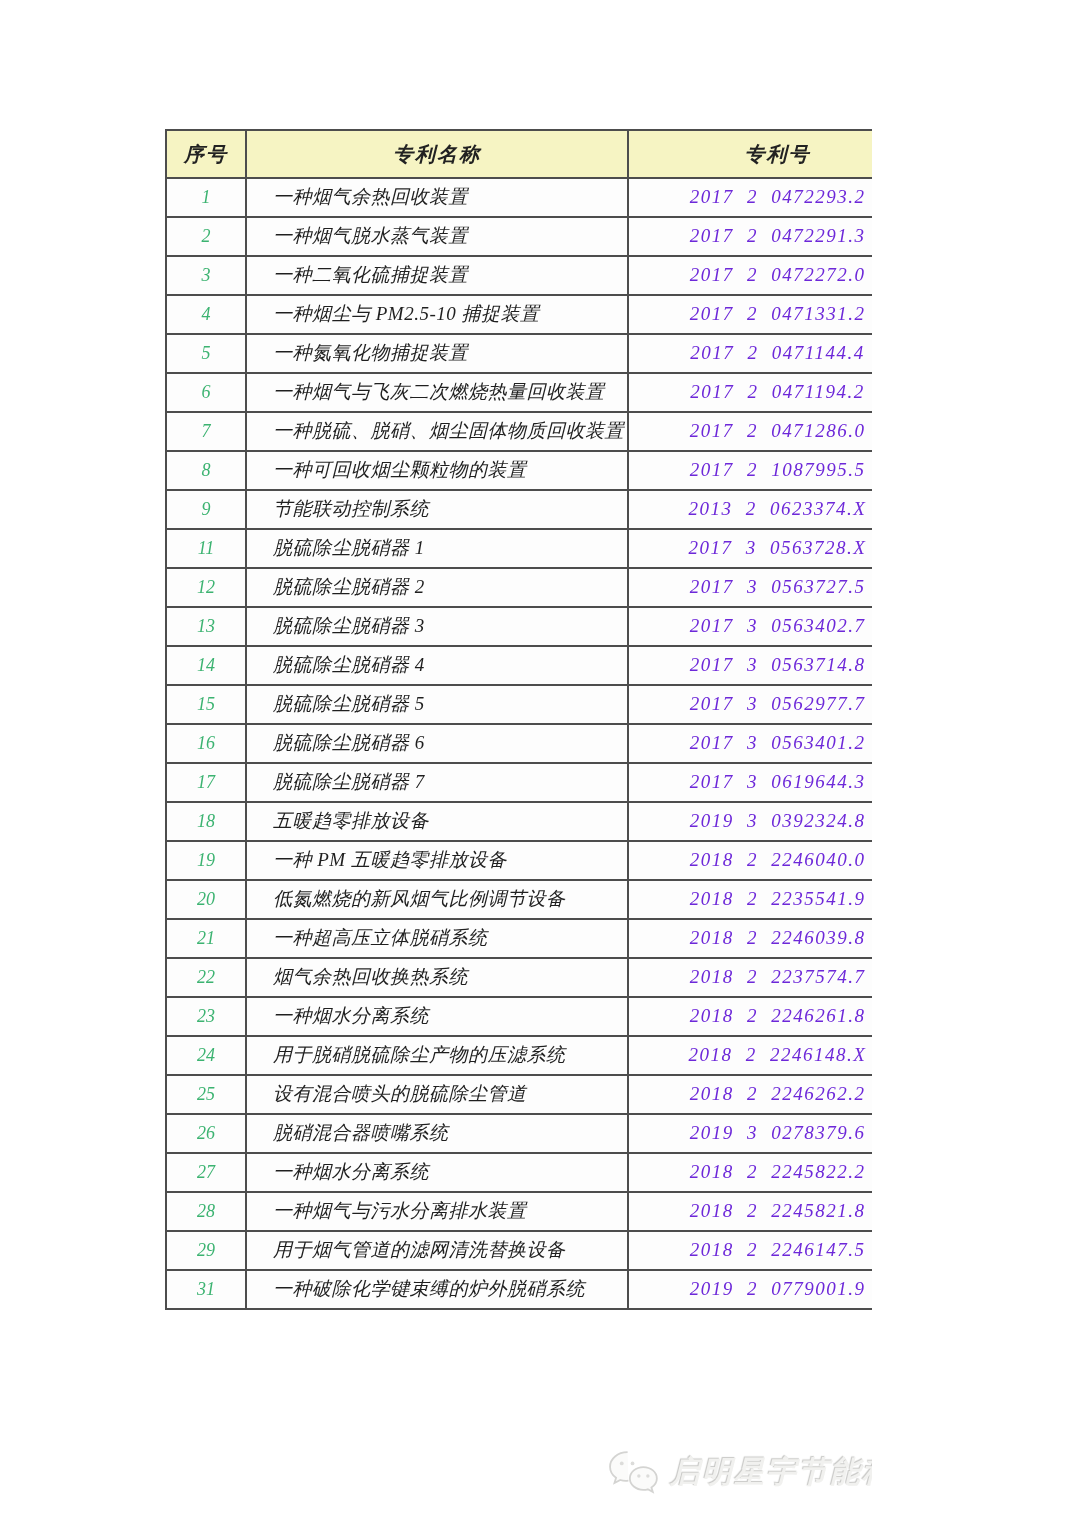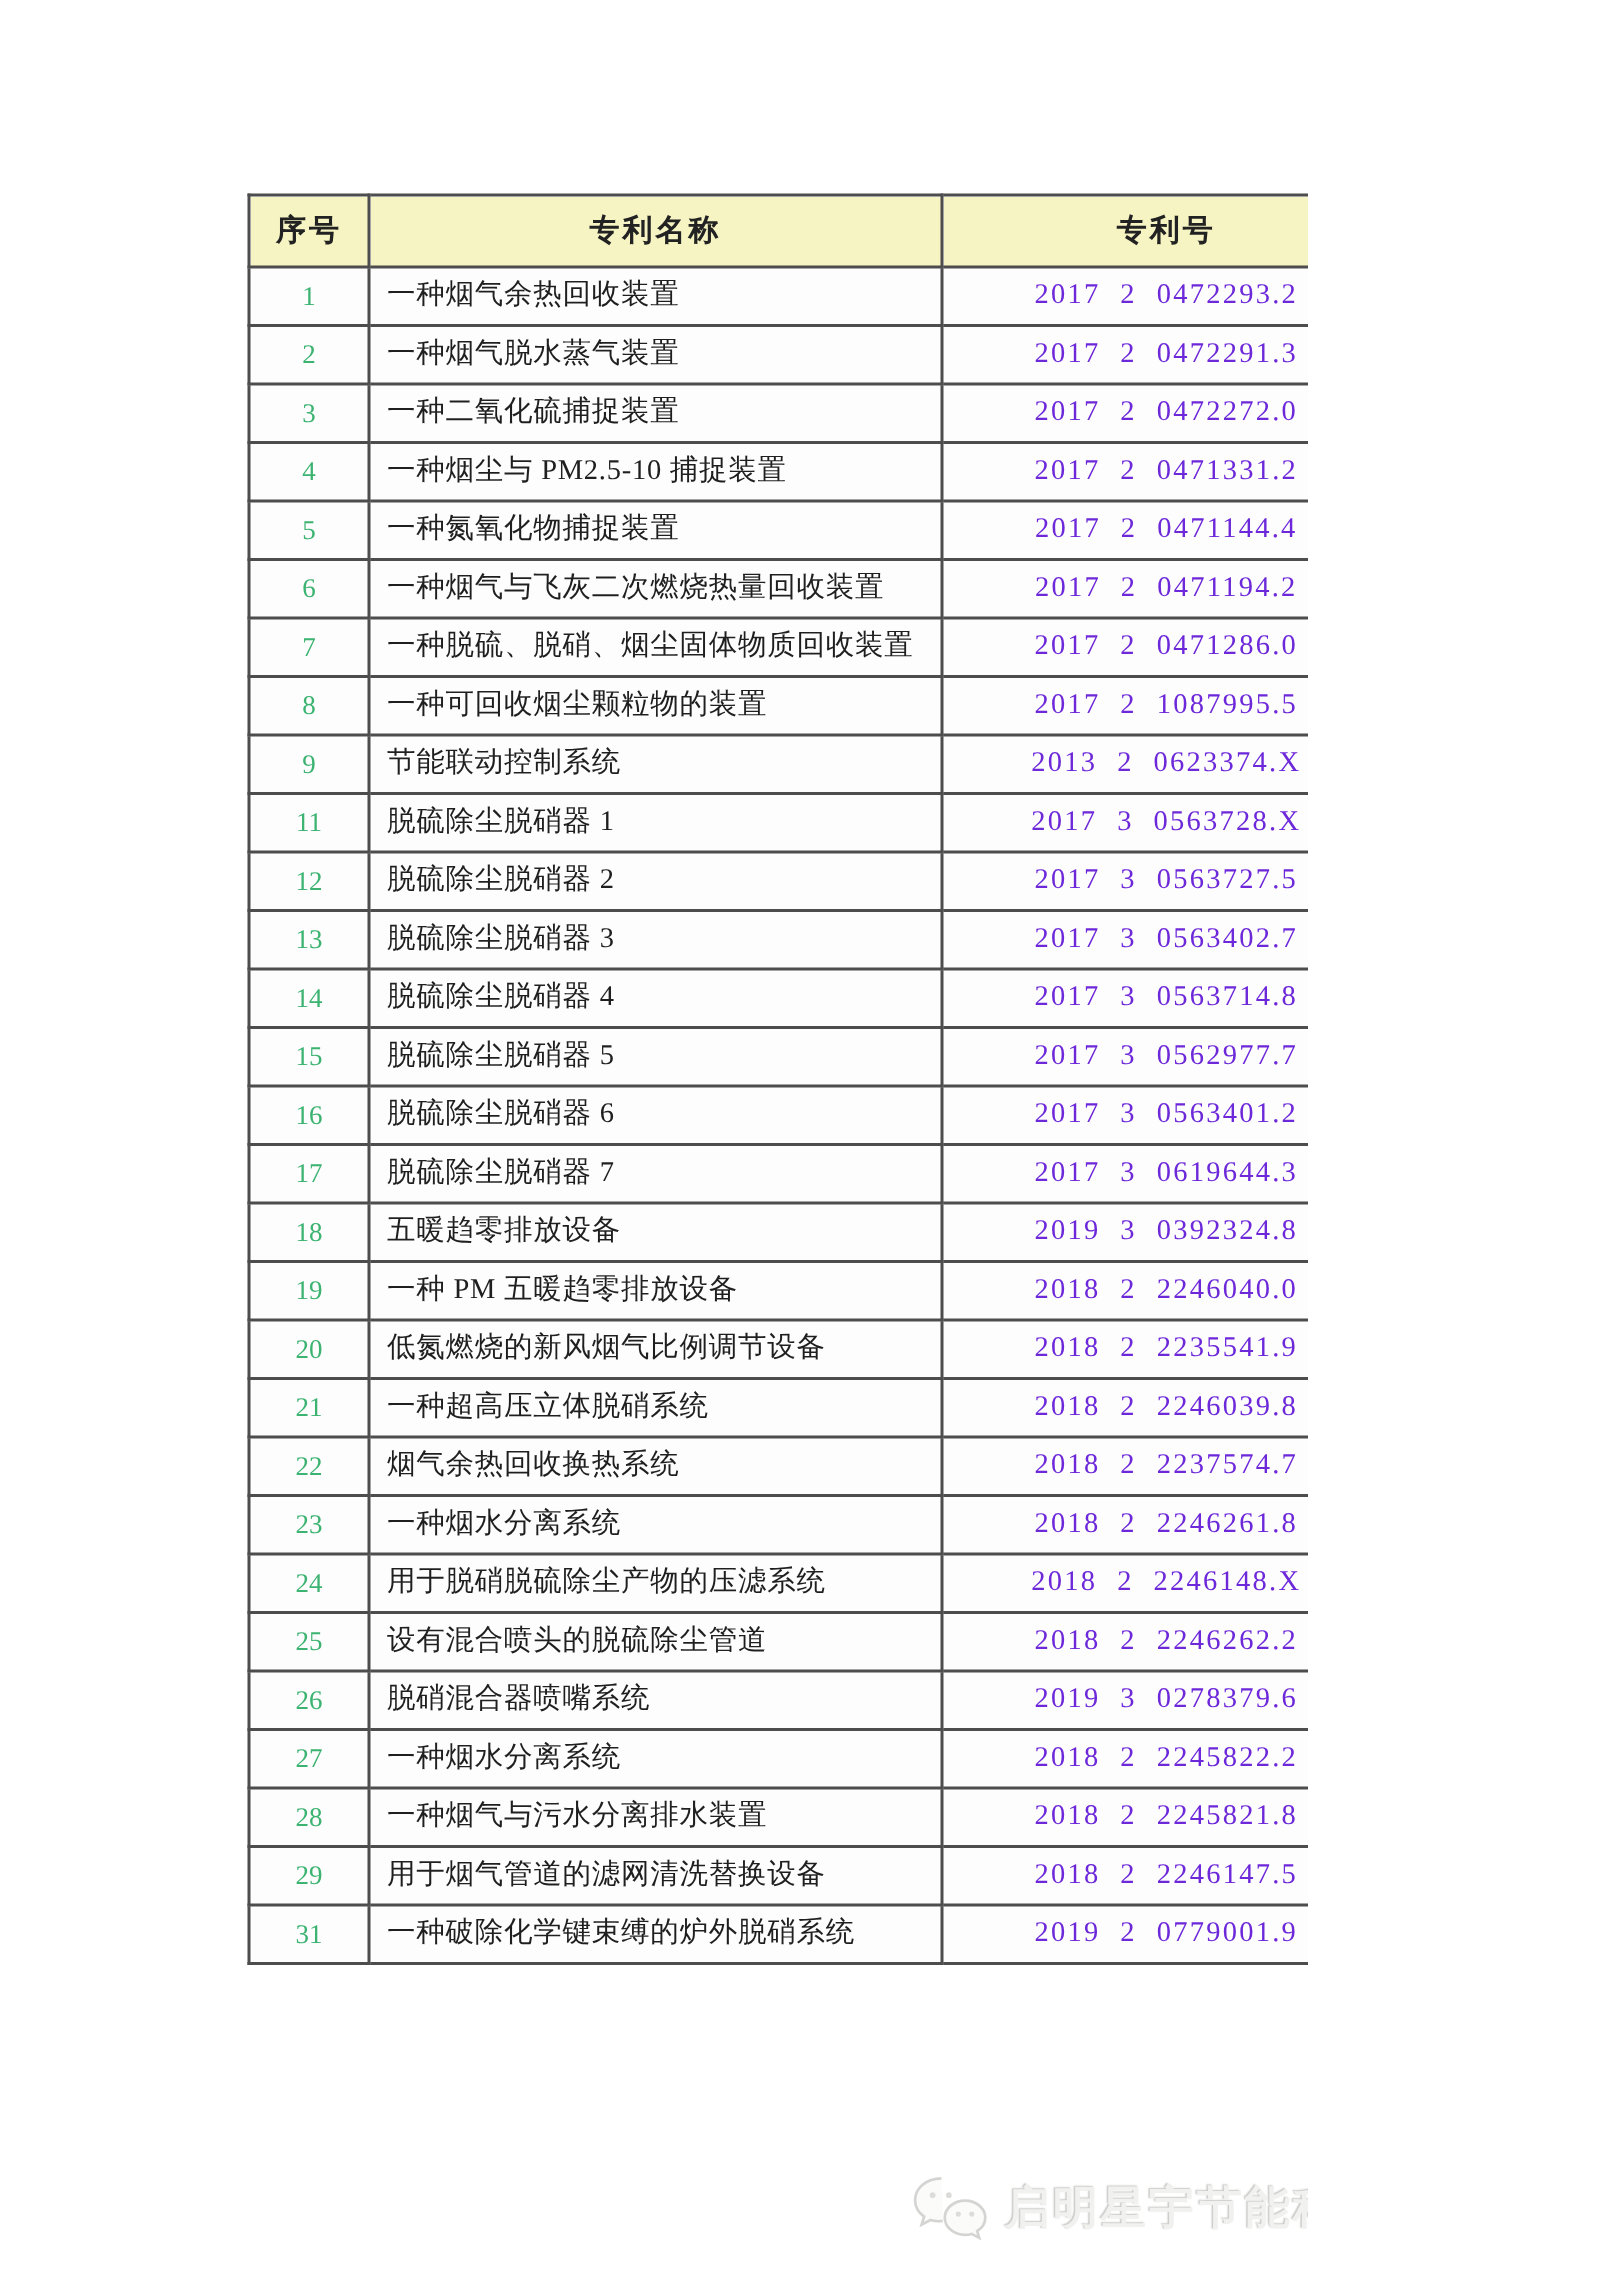--- a/index.html
+++ b/index.html
@@ -4,21 +4,21 @@
 <style>
   * { margin: 0; padding: 0; box-sizing: border-box; }
   html, body { background: #ffffff; }
   body {
     font-family: "Liberation Serif", "DejaVu Serif", serif;
     width: 1080px; height: 1527px; position: relative;
     color: #1f1f1f;
   }
   .page {
     position: absolute; left: 0; top: 0;
-    width: 872px; height: 1527px; background: #ffffff; overflow: hidden;
+    width: 872px; height: 1527px; background: #ffffff; overflow: hidden; font-style: italic;
   }
   table.patents {
     position: absolute; left: 165px; top: 129px;
     width: 761px;
     border-collapse: collapse;
     table-layout: fixed;
     font-size: 19px;
   }
   table.patents col.c-index  { width: 80px; }
   table.patents col.c-name   { width: 382px; }
@@ -40,21 +40,21 @@
     color: #222222;
   }
   table.patents tbody td { height: 39px; background: #fdfdfd; }
   td.idx {
     text-align: center;
     color: #3cb371;
     font-size: 18px;
   }
   td.pname {
     text-align: left;
-    padding-left: 11px;
+    padding-left: 26px;
     letter-spacing: 0.5px;
   }
   td.pnum {
     text-align: center;
     letter-spacing: 1.5px;
     word-spacing: 7px;
     font-size: 19px;
     color: #6d28d9;
   }
   .watermark {

